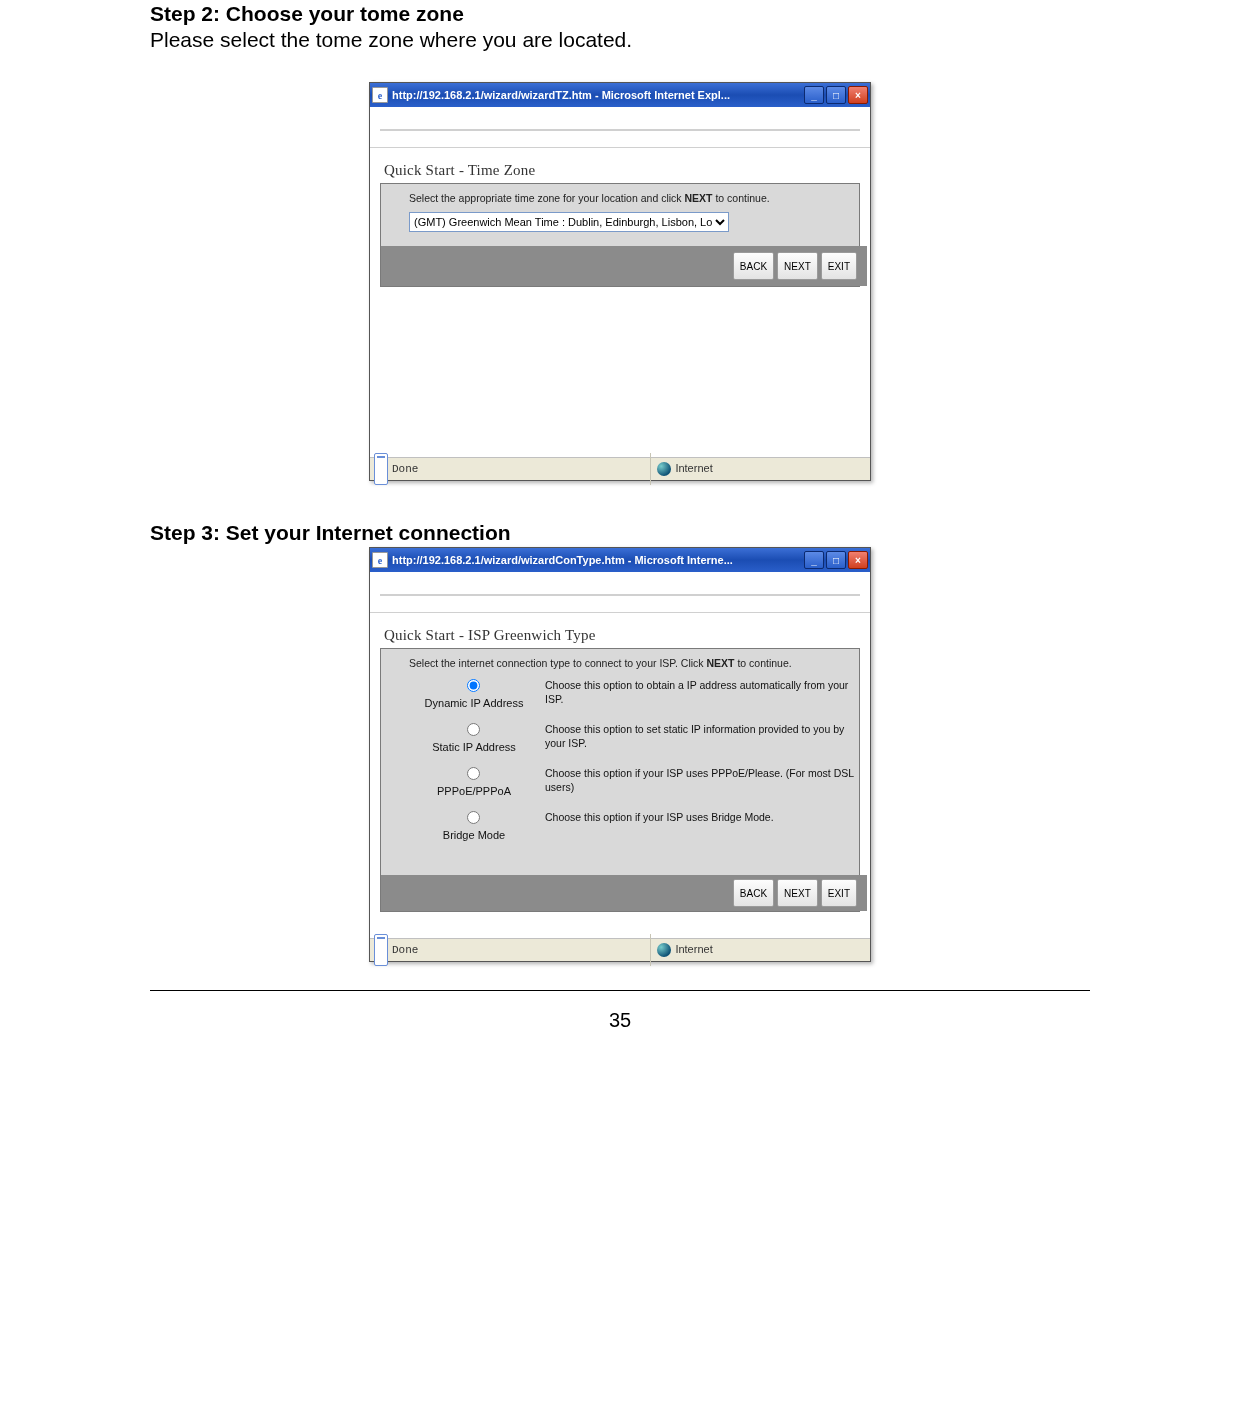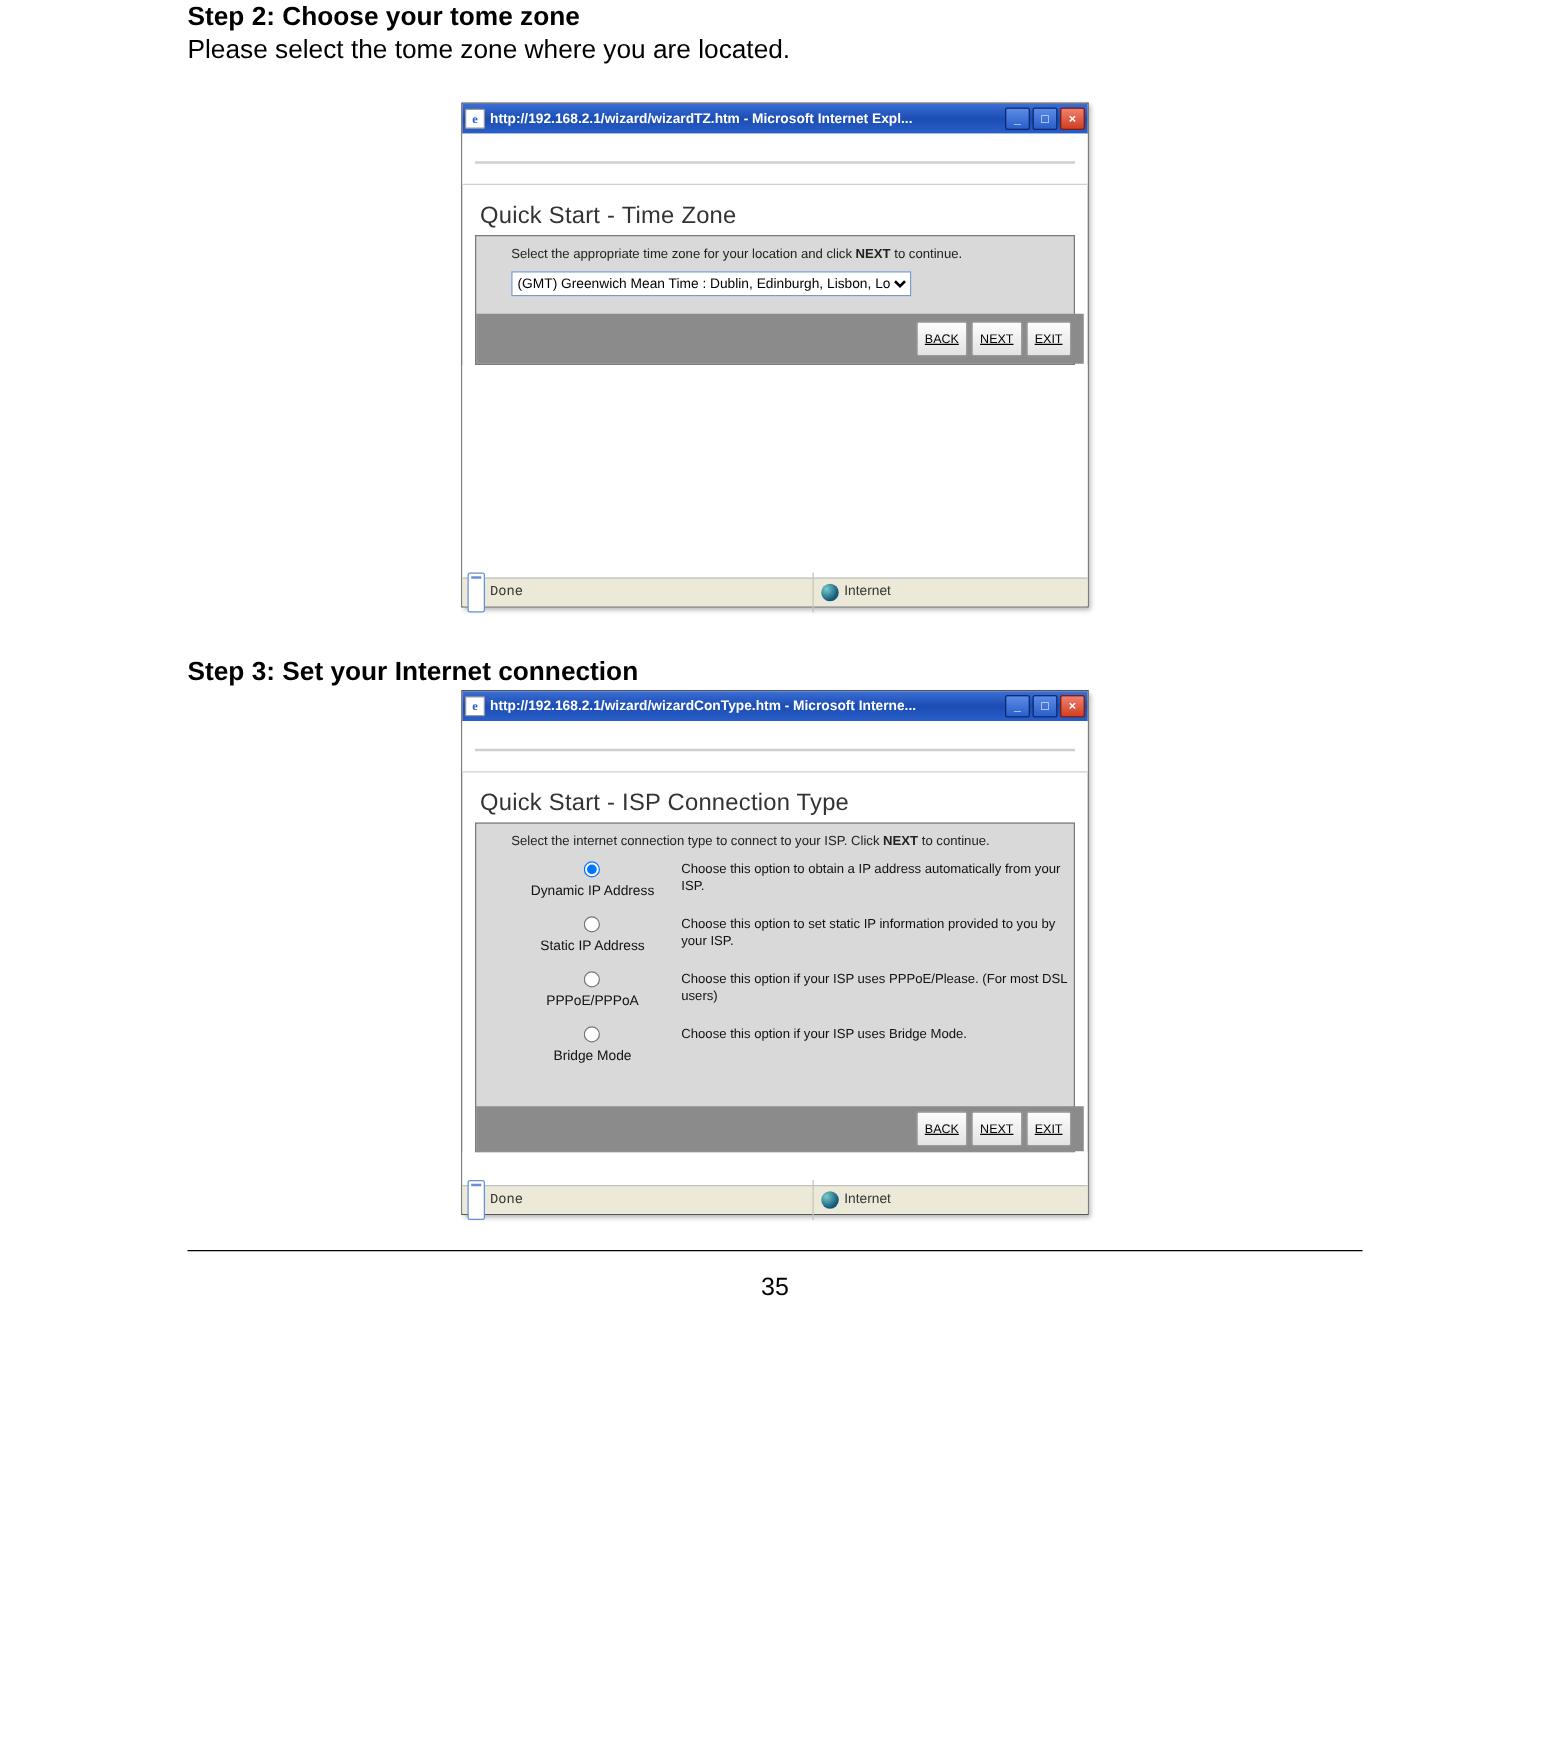--- a/index.html
+++ b/index.html
@@ -93,22 +93,22 @@
     border-bottom: 1px solid #d0d0d0;
     position: relative;
   }
   .top-sep .inner-line {
     position: absolute;
     left: 10px; right: 10px; top: 22px;
     border-top: 2px solid #d0d0d0;
   }
   .panel-wrap { padding: 0 10px 0 10px; }
   .panel-title {
-    font-family: Liberation Sans, sans-serif;
-    font-size: 19px;
+    font-family: Liberation Serif, serif;
+    font-size: 15px;
     color: #333;
     margin: 14px 0 4px 4px;
     letter-spacing: 0.2px;
   }
   .panel {
     border: 1px solid #7a7a7a;
     background: #d9d9d9;
     padding: 8px 4px 10px 28px;
     color: #222;
   }
@@ -139,21 +139,20 @@
   .gray-bar.tall { height: 36px; }
   .nav-btn {
     height: 28px;
     padding: 0 6px;
     font-family: Tahoma, sans-serif;
     font-size: 10px;
     background: linear-gradient(to bottom,#fdfdfd,#e3e3e3);
     border: 1px solid #9a9a9a;
     border-radius: 2px;
     cursor: pointer;
-    text-decoration: underline;
   }
   .fill-space {
     height: 170px;
     background: #fff;
   }
   .fill-space.short { height: 26px; }
   
   .statusbar {
     height: 22px;
     background: #ece9d8;
@@ -302,21 +301,21 @@
           <span class="win-btn">_</span>
           <span class="win-btn">□</span>
           <span class="win-btn close">×</span>
         </span>
       </div>
       <div class="ie-body">
         <div class="top-sep">
             <div class="inner-line"></div>
           </div>
         <div class="panel-wrap">
-          <div class="panel-title">Quick Start - ISP Connection Type</div>
+          <div class="panel-title">Quick Start - ISP Greenwich Type</div>
           <div class="panel panel-isp">
             <div class="hint">
               <span>Select the internet connection type to connect to your ISP. Click </span><b>NEXT</b><span> to continue.</span>
             </div>
 
             <div class="opt-row">
               <label class="opt-label">
                 <input type="radio" name="ctype" checked="" style="">
                 <span>Dynamic IP Address</span>
               </label>

